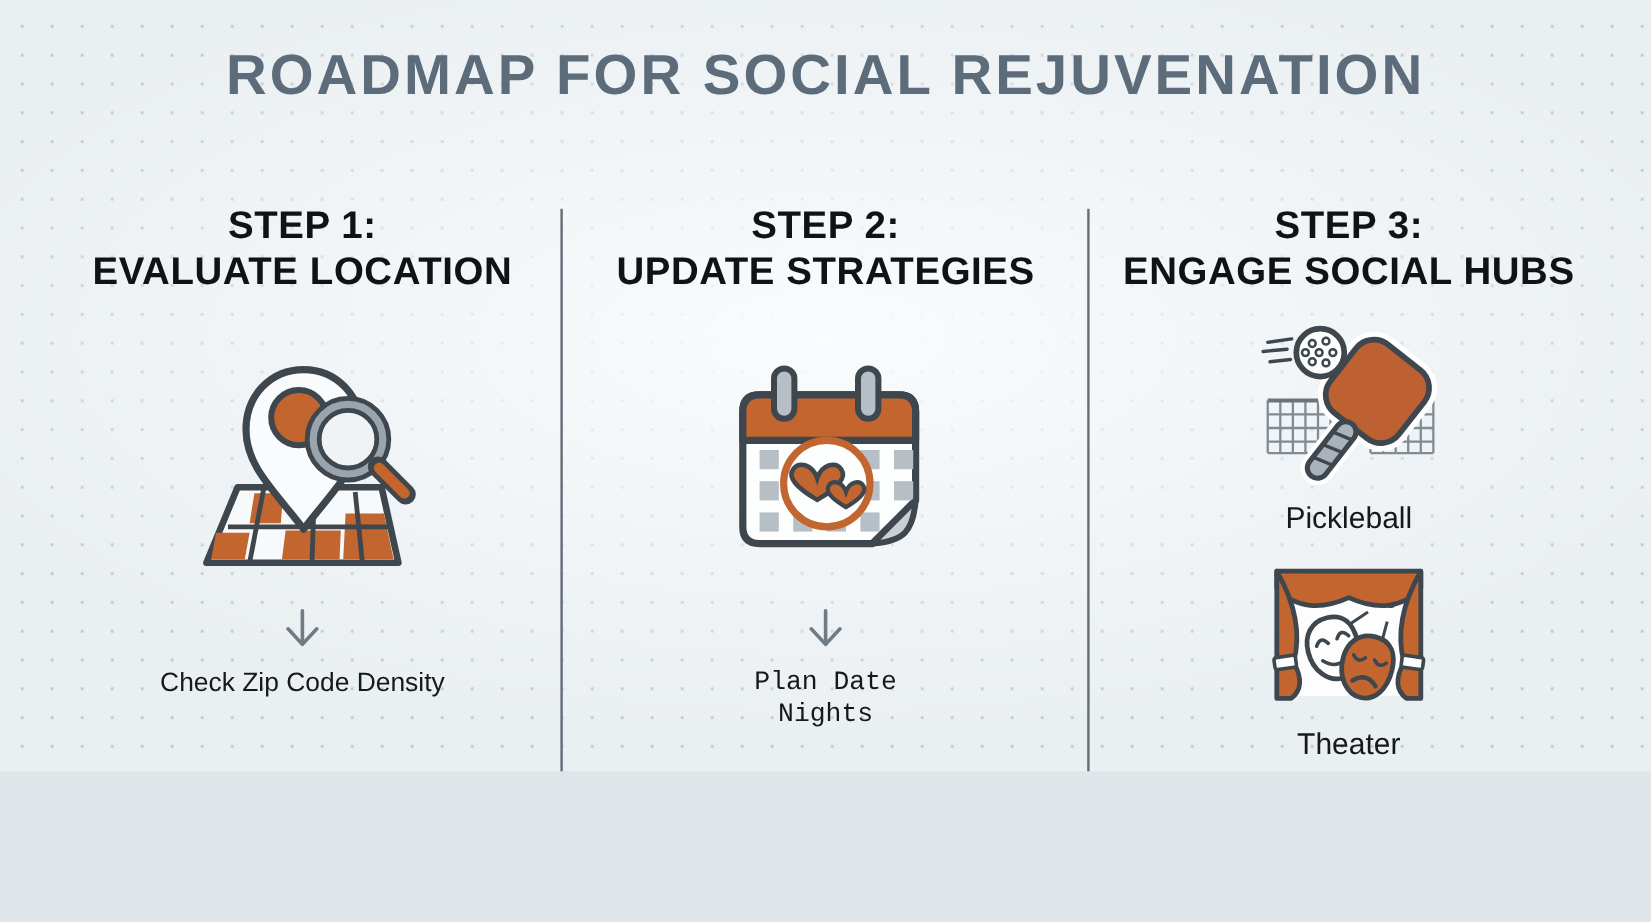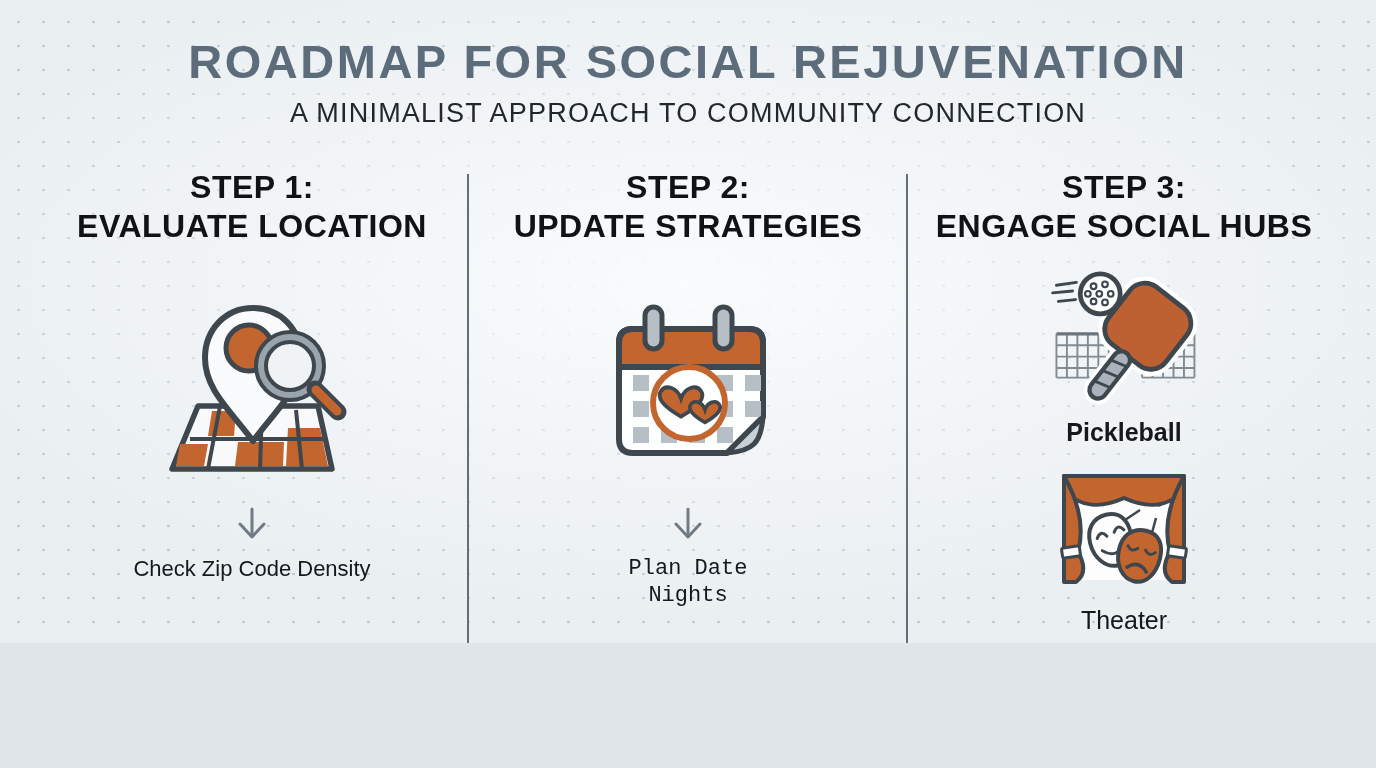--- a/index.html
+++ b/index.html
@@ -32,39 +32,38 @@
   .vdiv1{left:467px;} .vdiv2{left:906px;}
   .icon-slot{height:252px;display:flex;align-items:center;justify-content:center;margin-top:6px;}
   .arrow-row{height:40px;display:flex;align-items:center;justify-content:center;}
   .caption{
     margin:10px auto 4px auto;font-size:22px;color:#15181c;line-height:1.26;font-weight:400;
   }
   .c1 .caption{max-width:285px;}
   .c2 .caption{max-width:205px;font-family:Liberation Mono, monospace;}
   .hub-top{margin-top:24px;display:flex;justify-content:center;}
   .hub-label{font-size:25px;color:#15181c;line-height:1.22;}
-  .hub-top-label{margin-top:8px;font-weight:bold;}
+  .hub-top-label{margin-top:8px;}
   .hub-row{margin-top:14px;display:flex;justify-content:center;gap:46px;align-items:flex-start;}
   .hub-block{display:flex;flex-direction:column;align-items:center;}
   .hub-icon-box{height:134px;display:flex;align-items:center;justify-content:center;}
   .hub-block .hub-label{margin-top:10px;}
   .botanical-label{max-width:135px;}
   .footer-line{position:absolute;top:696px;left:75px;width:1228px;height:2.5px;background:#4a525a;}
   .footer-text{
     position:absolute;top:714px;left:0;width:100%;text-align:center;
     font-size:16.5px;color:#14181d;letter-spacing:0.2px;
   }
 </style>
 </head>
 <body>
 
 <div class="canvas">
 
   <div class="title">ROADMAP FOR SOCIAL REJUVENATION</div>
-  <div class="subtitle">A MINIMALIST APPROACH TO COMMUNITY CONNECTION</div>
 
   <div class="vdiv vdiv1"></div>
   <div class="vdiv vdiv2"></div>
 
   <div class="col c1">
     <div class="step-label">STEP 1:</div>
     <div class="step-heading">EVALUATE LOCATION</div>
     <div class="icon-slot">
       <svg width="205" height="205" viewBox="0 0 205 205">
 

